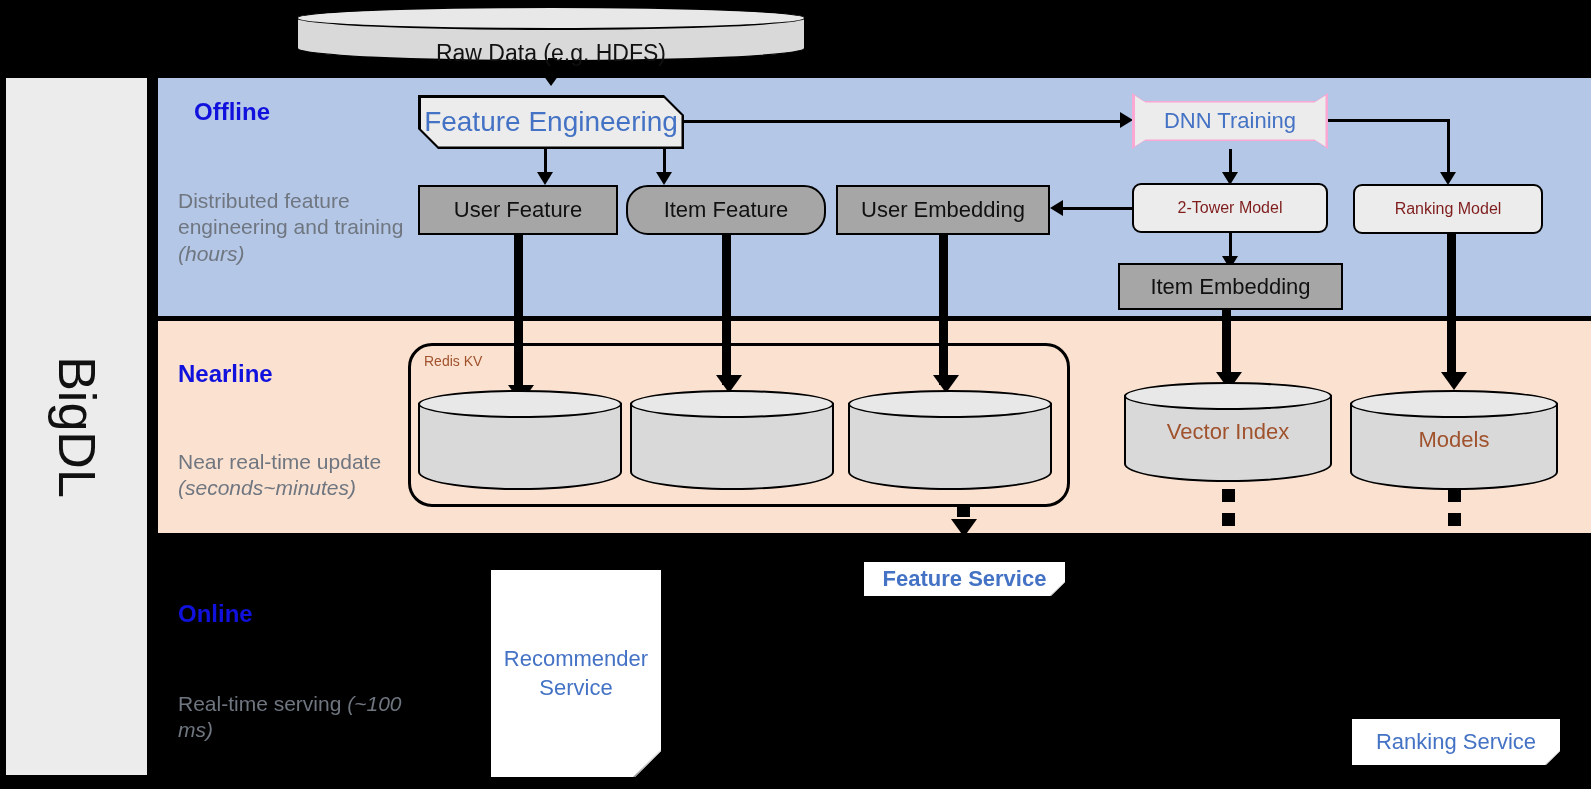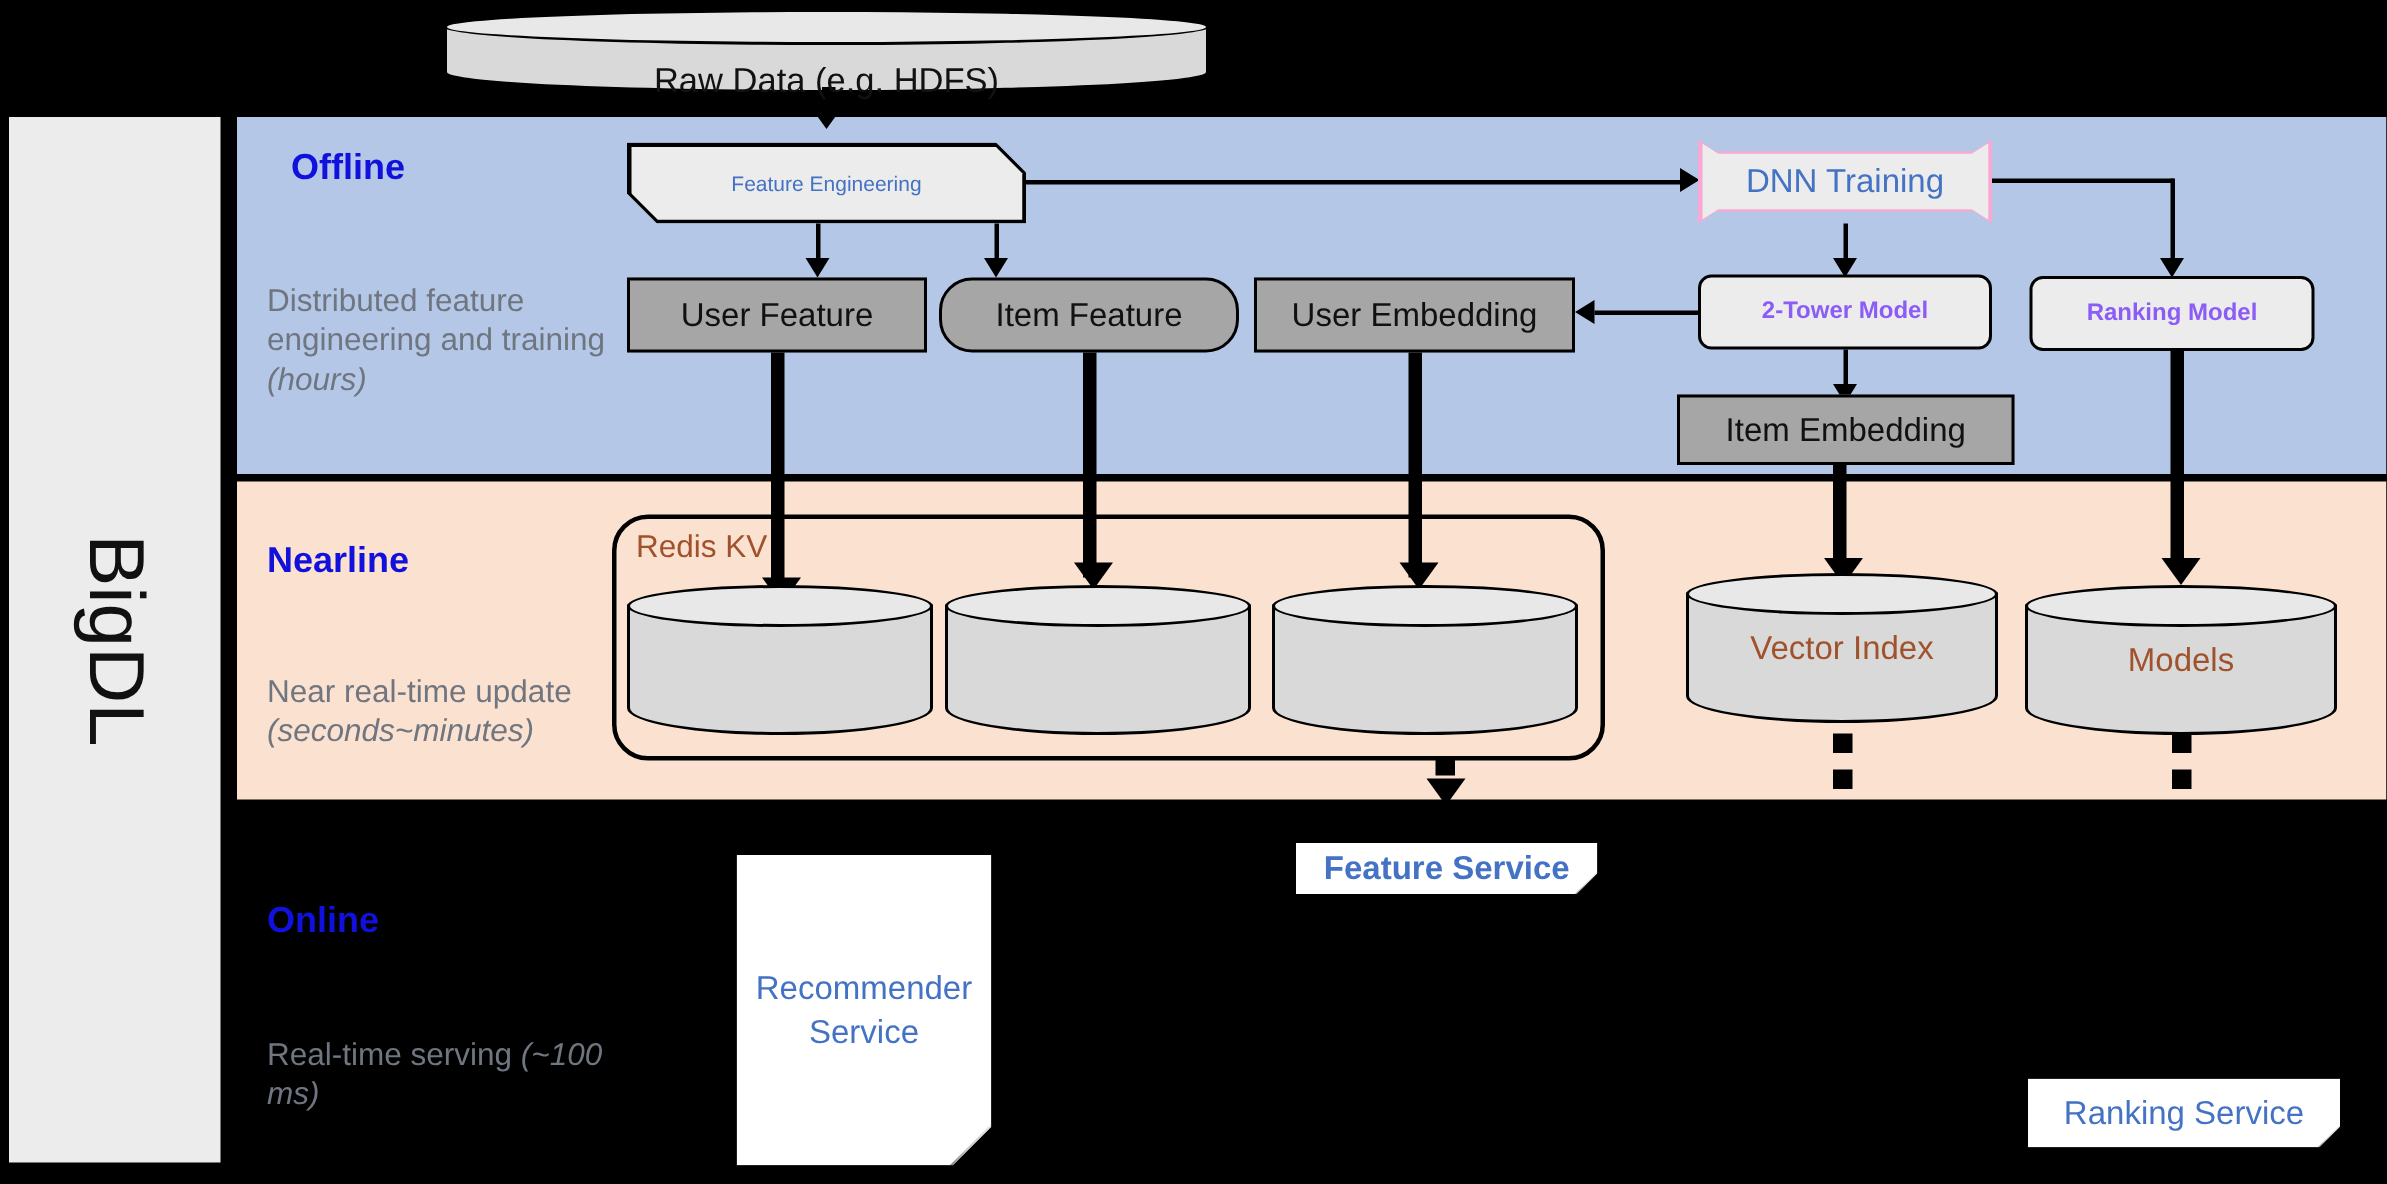--- a/index.html
+++ b/index.html
@@ -27,21 +27,21 @@
   #t-nearline{left:178px;top:360px;}
   #s-nearline{left:178px;top:403px;}
   #t-online{left:178px;top:600px;}
   #s-online{left:178px;top:645px;}
 
   
   .box{position:absolute;box-sizing:border-box;display:flex;align-items:center;
        justify-content:center;text-align:center;border:2.5px solid #000;}
   .gray{background:#a6a6a6;color:#111;font-size:22px;}
   .blue-txt{color:#4472c4;}
-  .green-txt{color:#8b5cf6;font-weight:bold;}
+  .green-txt{color:#7f1d1d;}
   .brown-txt{color:#a0522d;}
 
   
   .flag{clip-path:polygon(0 0, calc(100% - 20px) 0, 100% 20px, 100% 100%, 20px 100%, 0 calc(100% - 20px));
         border:none;background:#000;}
   .flag > .inner{position:absolute;left:2.5px;top:2.5px;right:2.5px;bottom:2.5px;background:#ececec;
         clip-path:polygon(0 0, calc(100% - 18px) 0, 100% 18px, 100% 100%, 18px 100%, 0 calc(100% - 18px));
         display:flex;align-items:center;justify-content:center;}
 
   
@@ -70,21 +70,21 @@
   .doc .fold{position:absolute;right:0;bottom:0;width:15px;height:15px;
        background:linear-gradient(225deg,#e9e9e9 0%,#c9c9c9 60%,#8a8a8a 100%);
        clip-path:polygon(100% 0,100% 100%,0 100%);}
 
   .doc-big{clip-path:polygon(0 0,100% 0,100% calc(100% - 26px),calc(100% - 26px) 100%,0 100%);margin-left:24px;}
   .doc-big .fold{width:28px;height:28px;}
 
   
   #redis-kv{position:absolute;left:408px;top:343px;width:662px;height:164px;
             border:3px solid #000;border-radius:24px;background:transparent;box-sizing:border-box;}
-  #redis-label{position:absolute;left:424px;top:353px;font-size:21px;color:#a0522d;z-index:6;}
+  #redis-label{position:absolute;left:424px;top:353px;font-size:14px;color:#a0522d;z-index:6;}
 
   
   .ln{position:absolute;background:#000;}
   .thin{width:2.5px;}
   .thinh{height:2.5px;}
   .thick{width:9px;}
   .ar-dn{position:absolute;width:0;height:0;border-left:8px solid transparent;
          border-right:8px solid transparent;border-top:13px solid #000;}
   .ar-dn-big{position:absolute;width:0;height:0;border-left:13px solid transparent;
          border-right:13px solid transparent;border-top:18px solid #000;}
@@ -119,21 +119,21 @@
   <div class="cyl" style="left:296px;top:6px;width:510px;height:56px;">
     <div class="body" style="top:11px;border-radius:0 0 50% 50%/0 0 14px 14px;"></div>
     <div class="top" style="height:24px;"></div>
     <div class="lbl" style="font-size:23px;color:#111;top:34px;transform:none;">Raw Data (e.g. HDFS)</div>
   </div>
   <div class="ln thick" style="left:548px;top:58px;height:14px;"></div>
   <div class="ar-dn-big" style="left:538px;top:68px;"></div>
 
   <div class="box flag" style="left:418px;top:95px;width:266px;height:54px;">
     <div class="inner">
-        <span class="blue-txt" style="font-size:14px;">Feature Engineering</span>
+        <span class="blue-txt" style="font-size:28px;">Feature Engineering</span>
       </div>
   </div>
 
   <div class="ln thinh" style="left:684px;top:120px;width:438px;"></div>
   <div class="ar-rt" style="left:1120px;top:112px;"></div>
 
   <div class="ln thin" style="left:544px;top:149px;height:26px;"></div>
   <div class="ar-dn" style="left:537px;top:172px;"></div>
   <div class="ln thin" style="left:663px;top:149px;height:26px;"></div>
   <div class="ar-dn" style="left:656px;top:172px;"></div>

